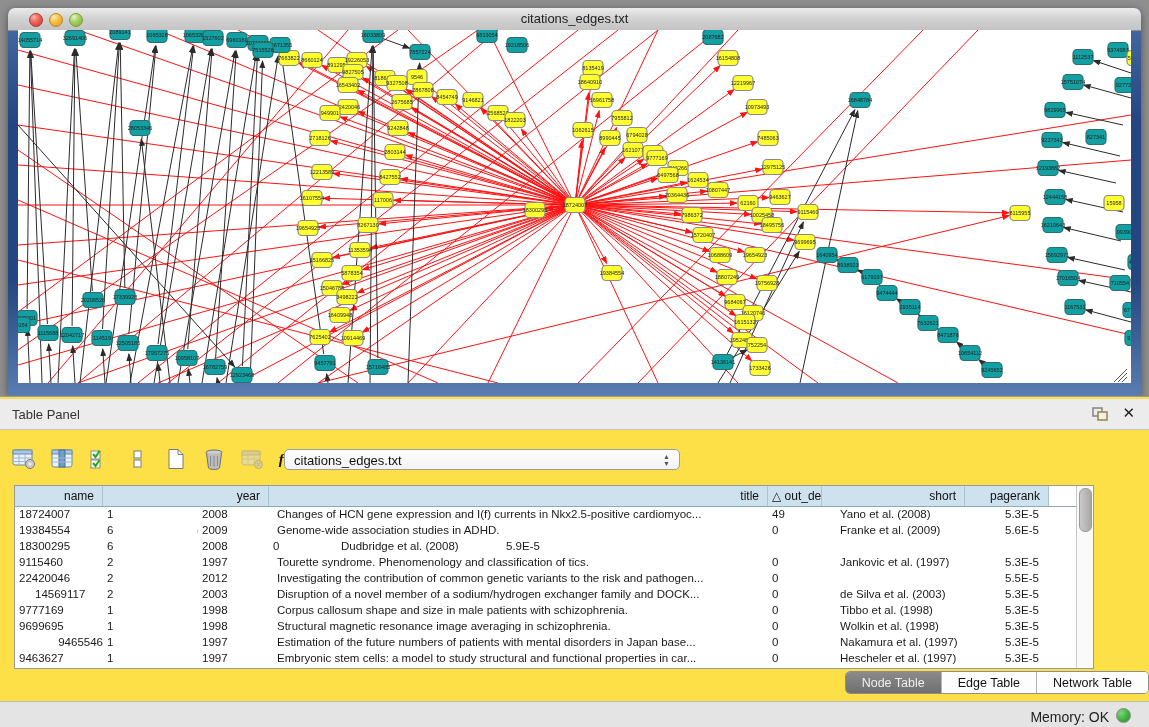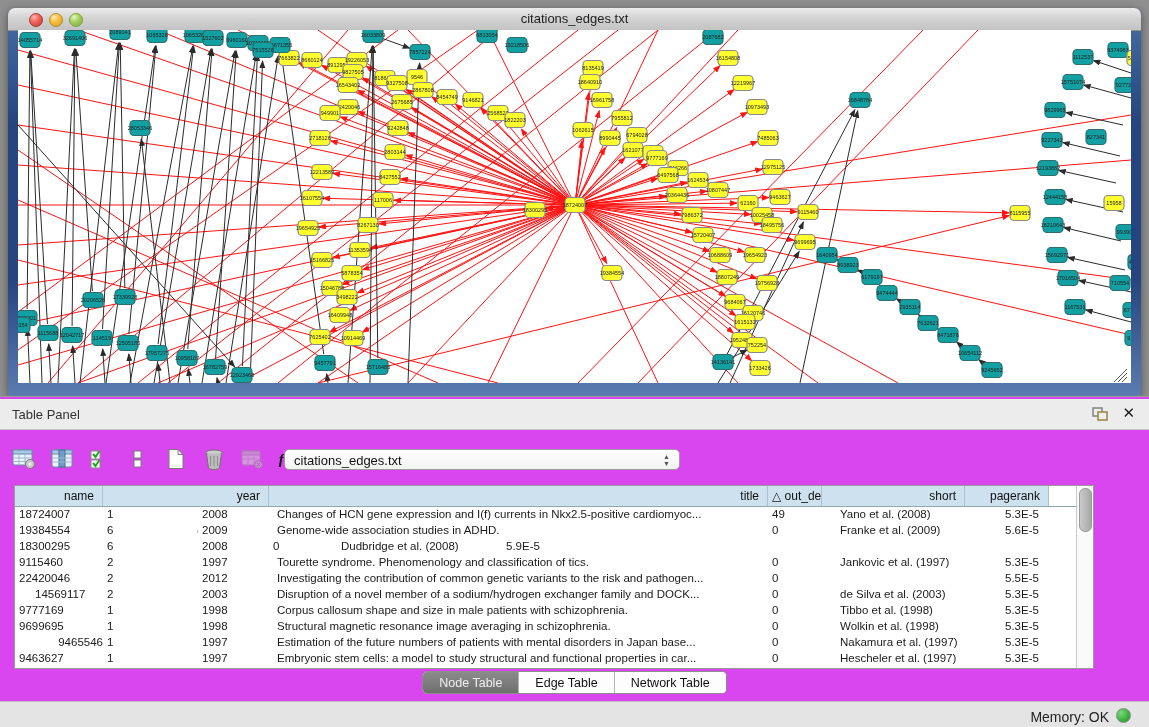--- a/index.html
+++ b/index.html
@@ -10,21 +10,21 @@
     border-radius:7px 7px 4px 4px;box-shadow:0 2px 8px rgba(0,0,0,.45);}
   .titlebar{position:absolute;left:0;top:0;right:0;height:22px;border-radius:7px 7px 0 0;
     background:linear-gradient(#ececec,#d3d3d3 45%,#c3c3c3);border-bottom:1px solid #8f8f8f;}
   .title-text{position:absolute;left:0;right:0;top:3px;text-align:center;font-size:13px;color:#222;}
   .tl{position:absolute;top:5px;width:12px;height:12px;border-radius:50%;}
   .tl.red{left:21px;background:radial-gradient(circle at 4px 3px,#ffb3ac,#ee6156 45%,#c33c32);border:1px solid #a83a30;}
   .tl.yellow{left:41px;background:radial-gradient(circle at 4px 3px,#ffe9b0,#f6bd3c 45%,#d49b27);border:1px solid #b78a26;}
   .tl.green{left:61px;background:radial-gradient(circle at 4px 3px,#e2f7c0,#a5cd5e 45%,#7fab3c);border:1px solid #79a238;}
   .net-canvas{position:absolute;left:10px;top:22px;width:1113px;height:353px;background:#fff;overflow:hidden;}
   
-  .table-panel{position:absolute;left:0;top:396px;width:1149px;height:331px;background:#d946ef;border-top:1px solid #9a9a9a;}
+  .table-panel{position:absolute;left:0;top:396px;width:1149px;height:331px;background:#fde047;border-top:1px solid #9a9a9a;}
   .tp-header{position:absolute;left:0;top:2px;width:100%;height:30px;background:#ececec;border-bottom:1px solid #c6c6c6;}
   .tp-title{position:absolute;left:12px;top:8px;font-size:13px;color:#333;}
   .tp-float{position:absolute;right:40px;top:7px;width:18px;height:16px;cursor:pointer;}
   .tp-close{position:absolute;right:14px;top:5px;font-size:15px;font-weight:bold;color:#1c1c1c;cursor:pointer;}
   .toolbar{position:absolute;left:10px;top:44px;height:36px;display:flex;align-items:center;gap:10px;}
   .tool-btn{width:28px;height:28px;display:flex;align-items:center;justify-content:center;}
   .fx{font-family:"Liberation Serif","DejaVu Serif",serif;font-style:italic;font-weight:bold;font-size:15px;color:#111;}
   .dropdown{position:absolute;left:284px;top:52px;width:396px;height:21px;background:linear-gradient(#ffffff,#f2f2f2);
     border:1px solid #9e9e9e;border-radius:5px;font-size:13px;color:#111;line-height:21px;padding-left:9px;box-sizing:border-box;}
   .dd-arrows{position:absolute;right:8px;top:3px;width:9px;font-size:7px;line-height:7px;color:#555;text-align:center;}
@@ -34,21 +34,21 @@
   .hdr-row{display:flex;height:20px;background:#cde1ee;border-bottom:1px solid #8fa8b8;}
   .hdr-cell{box-sizing:border-box;border-right:1px solid #a9c3d3;font-size:12px;color:#111;
     text-align:right;padding:3px 8px 0 2px;overflow:hidden;white-space:nowrap;}
   .hdr-fill{flex:1;background:#fff;border-right:none;}
   .row{display:flex;height:16px;background:#fff;}
   .cell{box-sizing:border-box;font-size:11.5px;color:#1a1a1a;white-space:nowrap;overflow:hidden;padding-top:1px;}
   .vscroll{position:absolute;right:0;top:0;width:16px;bottom:0;background:#fafafa;border-left:1px solid #c9c9c9;}
   .thumb{position:absolute;left:2px;top:2px;width:11px;height:42px;border-radius:6px;
     background:linear-gradient(90deg,#c9c9c9,#a8a8a8);border:1px solid #9b9b9b;}
   
-  .seg-wrap{position:absolute;left:0;top:274px;width:100%;display:flex;justify-content:center;}
+  .seg-wrap{position:absolute;left:0;top:274px;width:100%;display:flex;justify-content:flex-end;}
   .seg{display:flex;height:21px;border:1px solid #8d8d8d;border-radius:5px;overflow:hidden;background:#fff;}
   .seg button{height:21px;border:none;background:#fdfdfd;font-size:12.5px;color:#111;padding:0 16px;
     border-right:1px solid #b5b5b5;font-family:inherit;cursor:pointer;}
   .seg button:last-child{border-right:none;}
   .seg button.sel{background:linear-gradient(#8b8b8b,#6f6f6f);color:#efefef;}
   
   .statusbar{position:absolute;left:0;top:304px;width:100%;height:27px;background:#e4e4e4;border-top:1px solid #bdbdbd;}
   .mem-label{position:absolute;right:40px;top:7px;font-size:14px;color:#222;}
   .mem-led{position:absolute;right:18px;top:6px;width:13px;height:13px;border-radius:50%;
     background:radial-gradient(circle at 4px 4px,#7ed87e,#39ae39 60%,#2a8f2a);border:1px solid #8a8a8a;}

